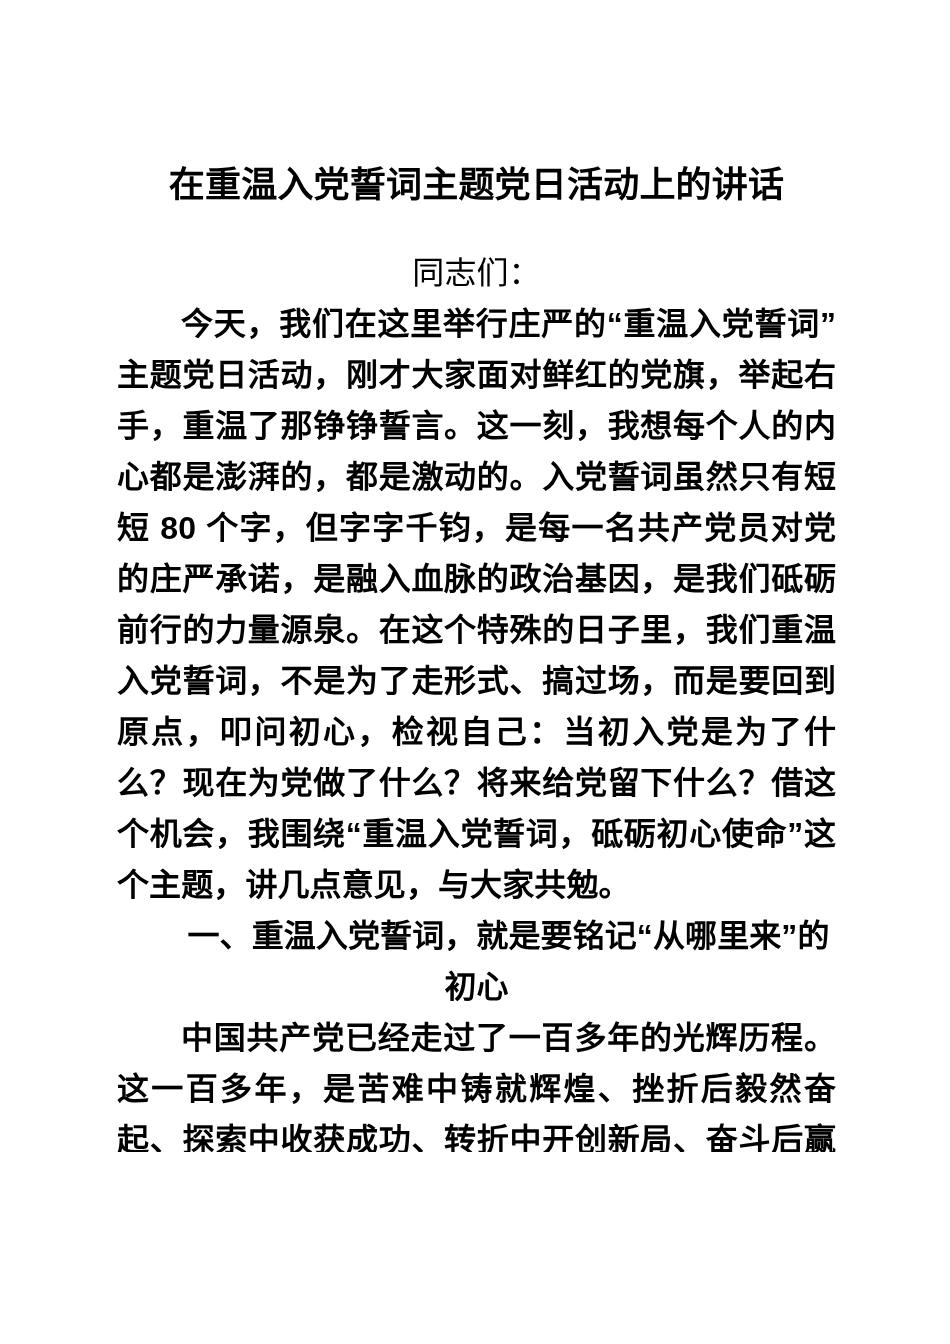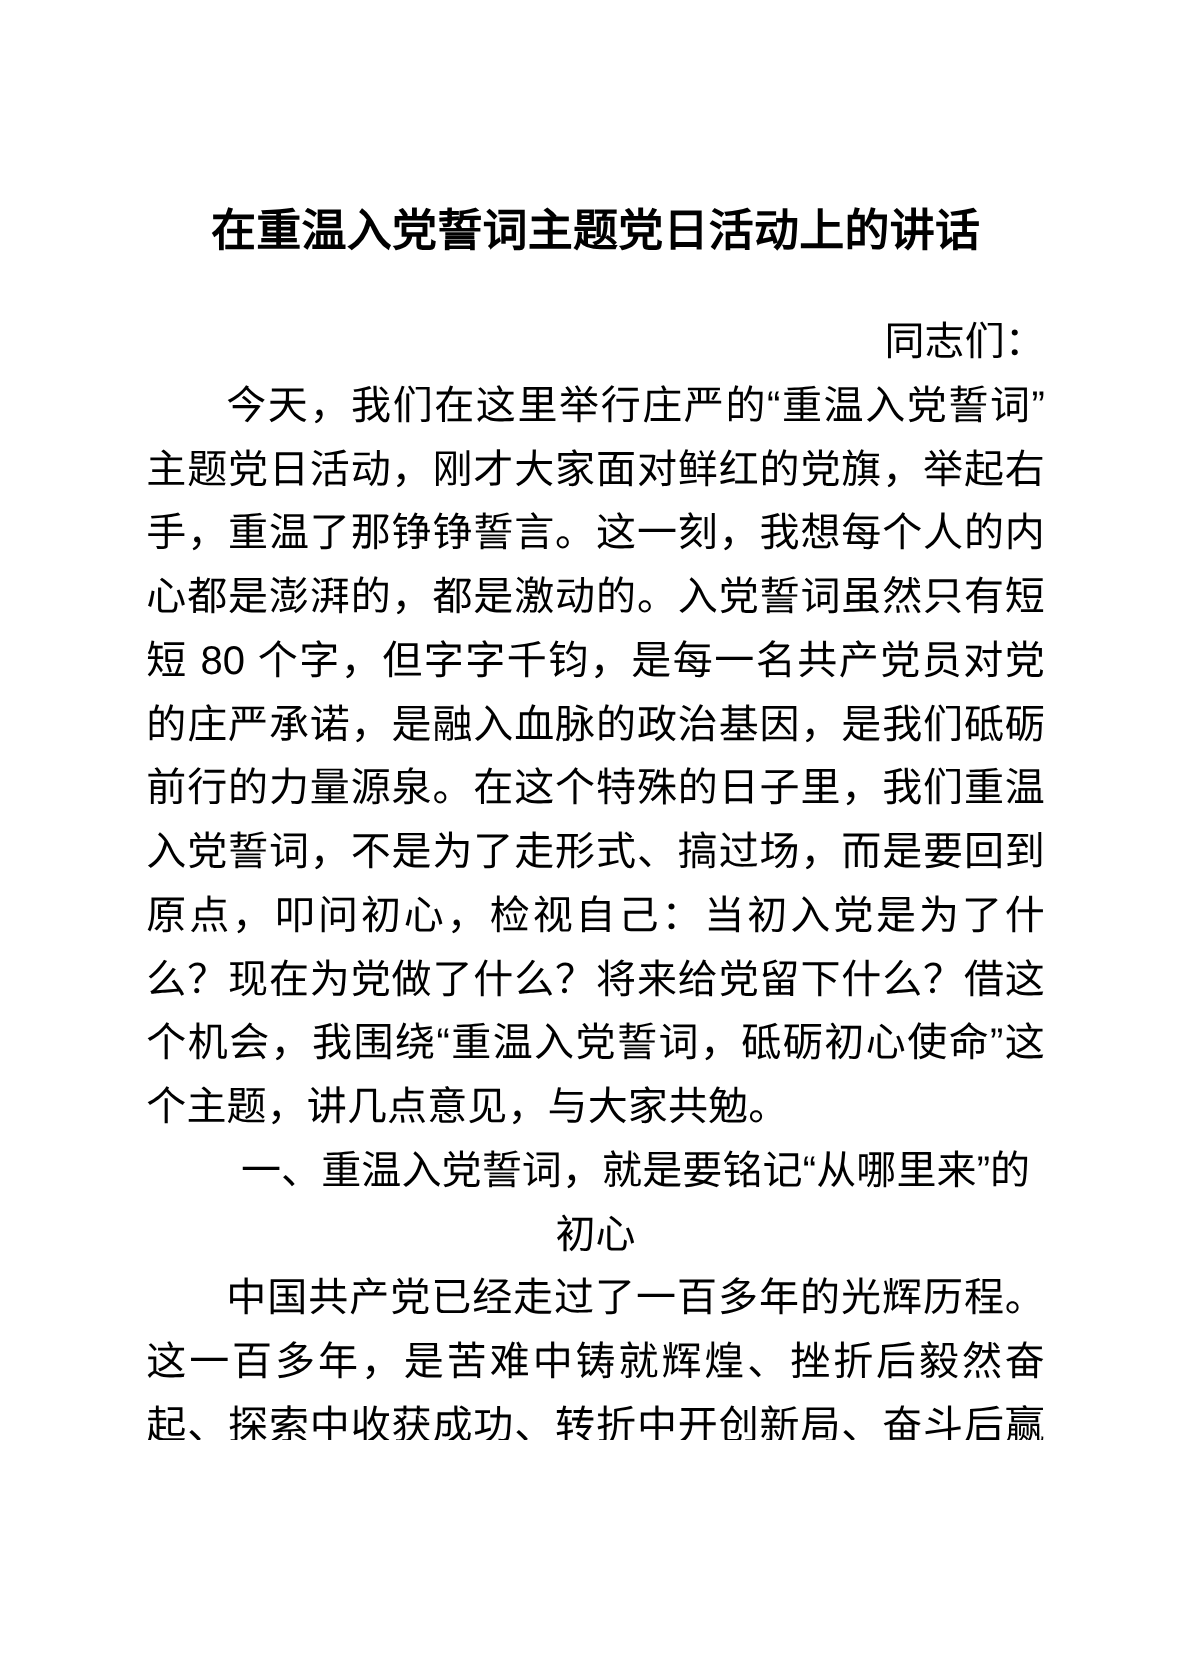--- a/index.html
+++ b/index.html
@@ -35,32 +35,33 @@
     line-height: 50px;
     text-align: center;
     letter-spacing: 0.2px;
     margin: 0 0 38px 0;
     white-space: nowrap;
   }
   .salutation {
     font-size: 32px;
     line-height: 51px;
     margin: 0 0 0 0;
-    text-align: right;
+    text-align: center;
     letter-spacing: 0.1px;
   }
   .para {
     font-size: 32px;
     line-height: 51px;
     margin: 0;
     text-align: justify;
     text-justify: inter-ideograph;
     text-indent: 64px;
     letter-spacing: 0.1px;
     word-break: break-all;
+    font-weight: bold;
   }
   .para.heading {
     text-align: center;
   }
   .para.last {
     
   }
   .clip-mask {
     position: absolute;
     left: 0;

